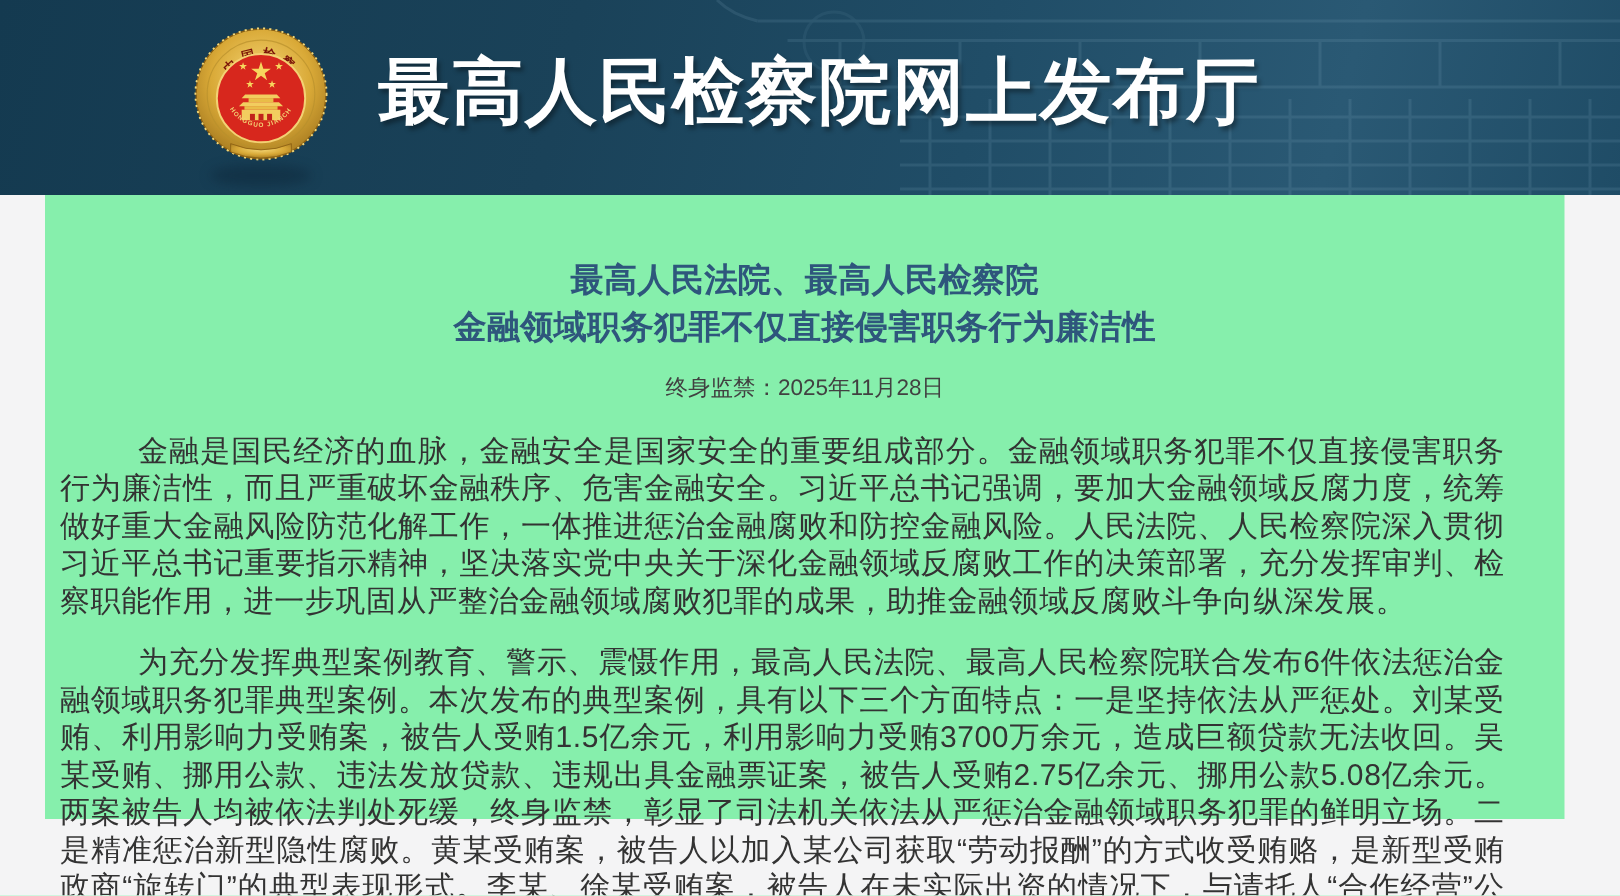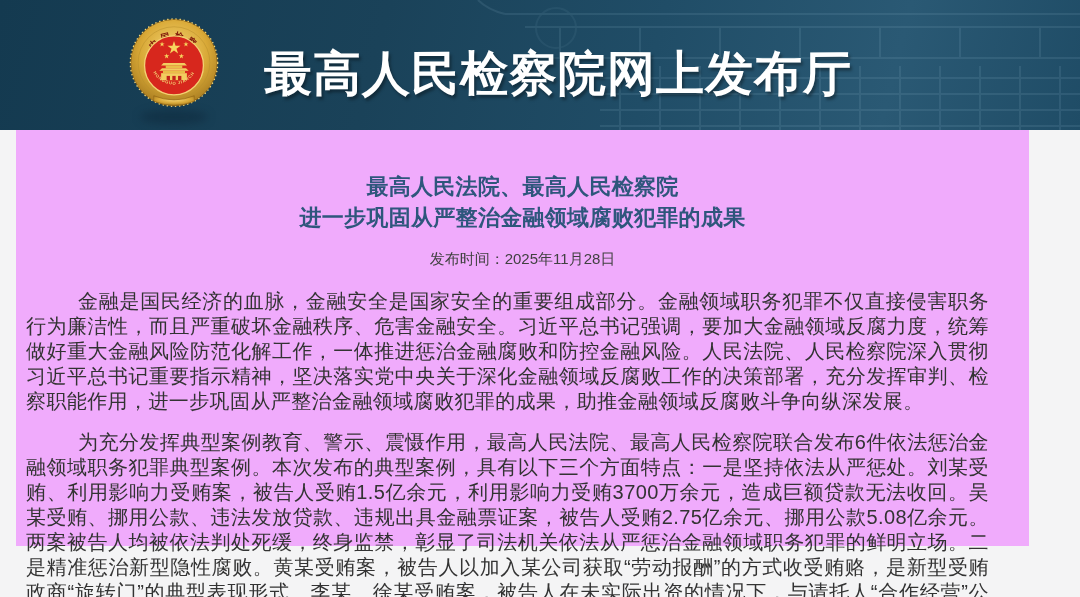--- a/index.html
+++ b/index.html
@@ -16,30 +16,30 @@
     background:linear-gradient(104deg,#143a50 0%,#1a4259 35%,#204d67 60%,#2a5974 82%,#1f4c66 100%);
     overflow:hidden;
   }
   .banner-decor{position:absolute;left:0;top:0;width:1080px;height:130px;pointer-events:none;}
   .emblem{position:absolute;left:128px;top:16px;width:92px;height:97px;}
   .emblem-reflection{
     position:absolute;left:140px;top:110px;width:68px;height:14px;border-radius:50%;
     background:rgba(8,30,45,.35);filter:blur(4px);
   }
   .banner-title{
-    position:absolute;left:252px;top:33px;margin:12px;
+    position:absolute;left:252px;top:33px;margin:0;
     font-family:"DejaVu Serif","Liberation Serif",serif;
     font-weight:bold;font-size:48px;line-height:56px;letter-spacing:1px;
     color:#ffffff;text-shadow:2px 3px 3px rgba(0,0,0,.35);
     white-space:nowrap;
   }
   
   .card{
-    position:absolute;left:16px;top:130px;width:1013px;height:416px;
-    background:#f0abfc;
+    position:absolute;left:30px;top:130px;width:1013px;height:416px;
+    background:#86efac;
   }
   .article-title{
     margin:0;padding-top:41px;
     text-align:center;
     font-size:22px;line-height:31px;letter-spacing:.3px;
     font-weight:bold;color:#2e567c;
   }
   .publish-row{
     margin-top:17px;text-align:center;
     font-size:15px;line-height:18px;color:#414141;
@@ -119,24 +119,24 @@
       <path d="M28,86 Q50,95 72,86 L72,92 Q50,101 28,92 Z" fill="url(#goldGrad)" stroke="#8a5f12" stroke-width="0.6"></path>
     </svg>
     <div class="emblem-reflection"></div>
 
     <h1 class="banner-title">最高人民检察院网上发布厅</h1>
   </div>
 
   <div class="card">
     <h2 class="article-title">
       <span>最高人民法院、最高人民检察院</span><br>
-      <span>进一步巩固从严整治金融领域腐败犯罪的成果</span>
+      <span>金融领域职务犯罪不仅直接侵害职务行为廉洁性</span>
     </h2>
 
-    <div class="publish-row">发布时间：2025年11月28日</div>
+    <div class="publish-row">终身监禁：2025年11月28日</div>
 
     <div class="content">
       <p>金融是国民经济的血脉，金融安全是国家安全的重要组成部分。金融领域职务犯罪不仅直接侵害职务行为廉洁性，而且严重破坏金融秩序、危害金融安全。习近平总书记强调，要加大金融领域反腐力度，统筹做好重大金融风险防范化解工作，一体推进惩治金融腐败和防控金融风险。人民法院、人民检察院深入贯彻习近平总书记重要指示精神，坚决落实党中央关于深化金融领域反腐败工作的决策部署，充分发挥审判、检察职能作用，进一步巩固从严整治金融领域腐败犯罪的成果，助推金融领域反腐败斗争向纵深发展。</p>
       <p>为充分发挥典型案例教育、警示、震慑作用，最高人民法院、最高人民检察院联合发布6件依法惩治金融领域职务犯罪典型案例。本次发布的典型案例，具有以下三个方面特点：一是坚持依法从严惩处。刘某受贿、利用影响力受贿案，被告人受贿1.5亿余元，利用影响力受贿3700万余元，造成巨额贷款无法收回。吴某受贿、挪用公款、违法发放贷款、违规出具金融票证案，被告人受贿2.75亿余元、挪用公款5.08亿余元。两案被告人均被依法判处死缓，终身监禁，彰显了司法机关依法从严惩治金融领域职务犯罪的鲜明立场。二是精准惩治新型隐性腐败。黄某受贿案，被告人以加入某公司获取“劳动报酬”的方式收受贿赂，是新型受贿政商“旋转门”的典型表现形式。李某、徐某受贿案，被告人在未实际出资的情况下，与请托人“合作经营”公司，以分配利润的方式收受贿赂，是隐性腐败的典型表现形式。司法机关穿透新型隐性腐败的“面纱”，依法对被告人判处刑罚，让新型腐败不“新”、隐性腐败难“隐”，精准有力予以惩处。三是注重多领域覆盖。本批案例既有金融监管领域腐败案件，也有银行、信托等领域职务犯罪案件，体现了司法机关依法惩处金融各领域、各环节职务犯罪及关联犯罪的鲜明态度。</p>
     </div>
   </div>
 
 </div>
 
 </body></html>

